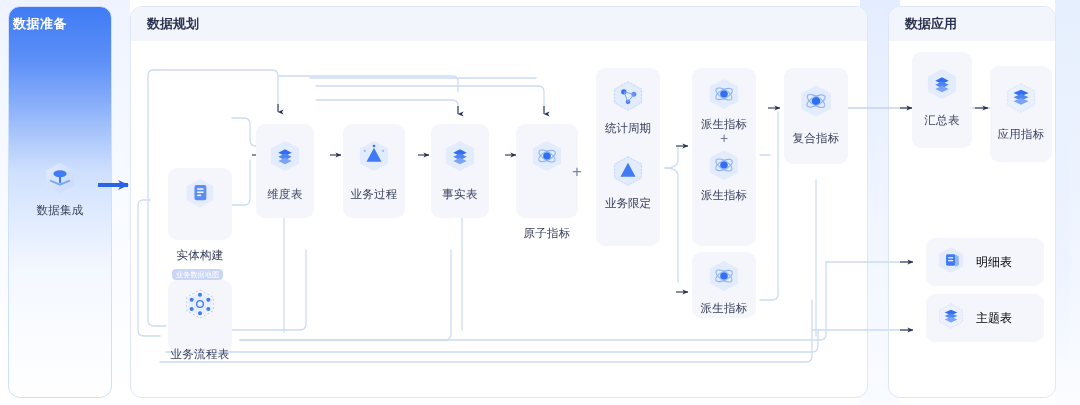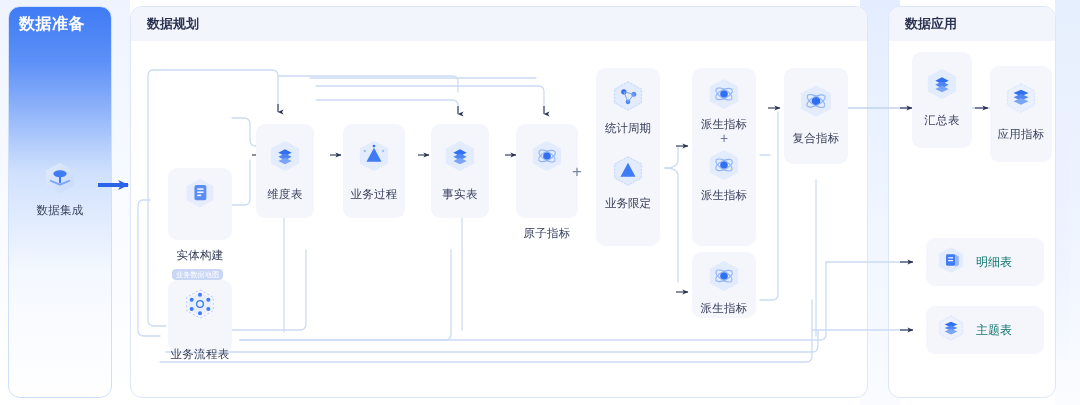--- a/index.html
+++ b/index.html
@@ -24,22 +24,22 @@
      background:radial-gradient(ellipse at center,rgba(223,235,255,.55),rgba(255,255,255,0));}
 
   
   .panel{position:absolute;border-radius:12px;box-sizing:border-box;}
   .panel-prep{
     left:8px;top:6px;width:104px;height:392px;
     background:linear-gradient(180deg,#3f7bf4 0%,#5d90f7 14%,#cfe0fd 42%,#f4f8ff 68%,#ffffff 100%);
     border:1px solid #cfe0fb;
   }
   .panel-prep .phead{
-    height:34px;line-height:34px;color:#ffffff;font-weight:bold;font-size:16px;
-    padding-left:10px;letter-spacing:.5px;
+    height:34px;line-height:34px;color:#ffffff;font-weight:bold;font-size:13px;
+    padding-left:4px;letter-spacing:.5px;
   }
   .panel-plan{
     left:130px;top:6px;width:738px;height:392px;
     background:#ffffff;border:1px solid #dee6fa;
   }
   .panel-app{
     left:888px;top:6px;width:168px;height:392px;
     background:#ffffff;border:1px solid #dee6fa;
   }
   .phead-light{
@@ -58,21 +58,21 @@
   }
   .node .ico{display:block;}
   .node .lbl{
     font-size:11.5px;color:#39405c;white-space:nowrap;letter-spacing:.3px;
     line-height:13px;
   }
   .node-h{ 
     position:absolute;box-sizing:border-box;border-radius:9px;background:#f5f6fc;
     display:flex;flex-direction:row;align-items:center;
   }
-  .node-h .lbl{font-size:12px;color:#0f766e;white-space:nowrap;margin-left:8px;}
+  .node-h .lbl{font-size:12px;color:#000000;white-space:nowrap;margin-left:8px;}
 
   .stack{
     position:absolute;box-sizing:border-box;border-radius:9px;background:#f5f6fc;
     display:flex;flex-direction:column;align-items:center;
   }
   .stack .lbl{font-size:11.5px;color:#39405c;white-space:nowrap;line-height:13px;}
   .plusmark{font-size:14px;color:#6e7796;line-height:12px;margin:1px 0;}
 
   .badge{
     position:absolute;border-radius:4px;background:#c9d6f5;color:#ffffff;
@@ -380,21 +380,21 @@
         <path d="M24 6 L41 15 L41 33 L24 42 L7 33 L7 15 Z" fill="#dde8fc" opacity=".7"></path>
         <rect x="17" y="16" width="13" height="16" rx="2" fill="#3f7bf4"></rect>
         <rect x="20" y="20" width="7" height="1.8" fill="#fff" opacity=".9"></rect>
         <rect x="20" y="24" width="7" height="1.8" fill="#fff" opacity=".9"></rect>
         <path d="M30 16 L35 19 L35 31 L30 34 Z" fill="#86acf8" opacity=".85"></path>
       </svg>
     </span>
     <span class="lbl">明细表</span>
   </div>
 
-  <div class="node-h" style="left:926px;top:306px;width:118px;height:48px;padding-left:8px;">
+  <div class="node-h" style="left:926px;top:294px;width:118px;height:48px;padding-left:8px;">
     <span class="ico">
       <svg width="34" height="34" viewBox="0 0 48 48">
         <path d="M24 7 L40 16 L40 32 L24 41 L8 32 L8 16 Z" fill="none" stroke="#aec7f3" stroke-width=".9" stroke-dasharray="2 2"></path>
         <path d="M24 6 L41 15 L41 33 L24 42 L7 33 L7 15 Z" fill="#e3ecfd" opacity=".55"></path>
         <path d="M15 19 L24 15 L33 19 L24 23 Z" fill="#2f6ff0"></path>
         <path d="M15 24 L24 20 L33 24 L24 28 Z" fill="#4f86f4"></path>
         <path d="M15 29 L24 25 L33 29 L24 33 Z" fill="#79a4f8"></path>
       </svg>
     </span>
     <span class="lbl">主题表</span>

